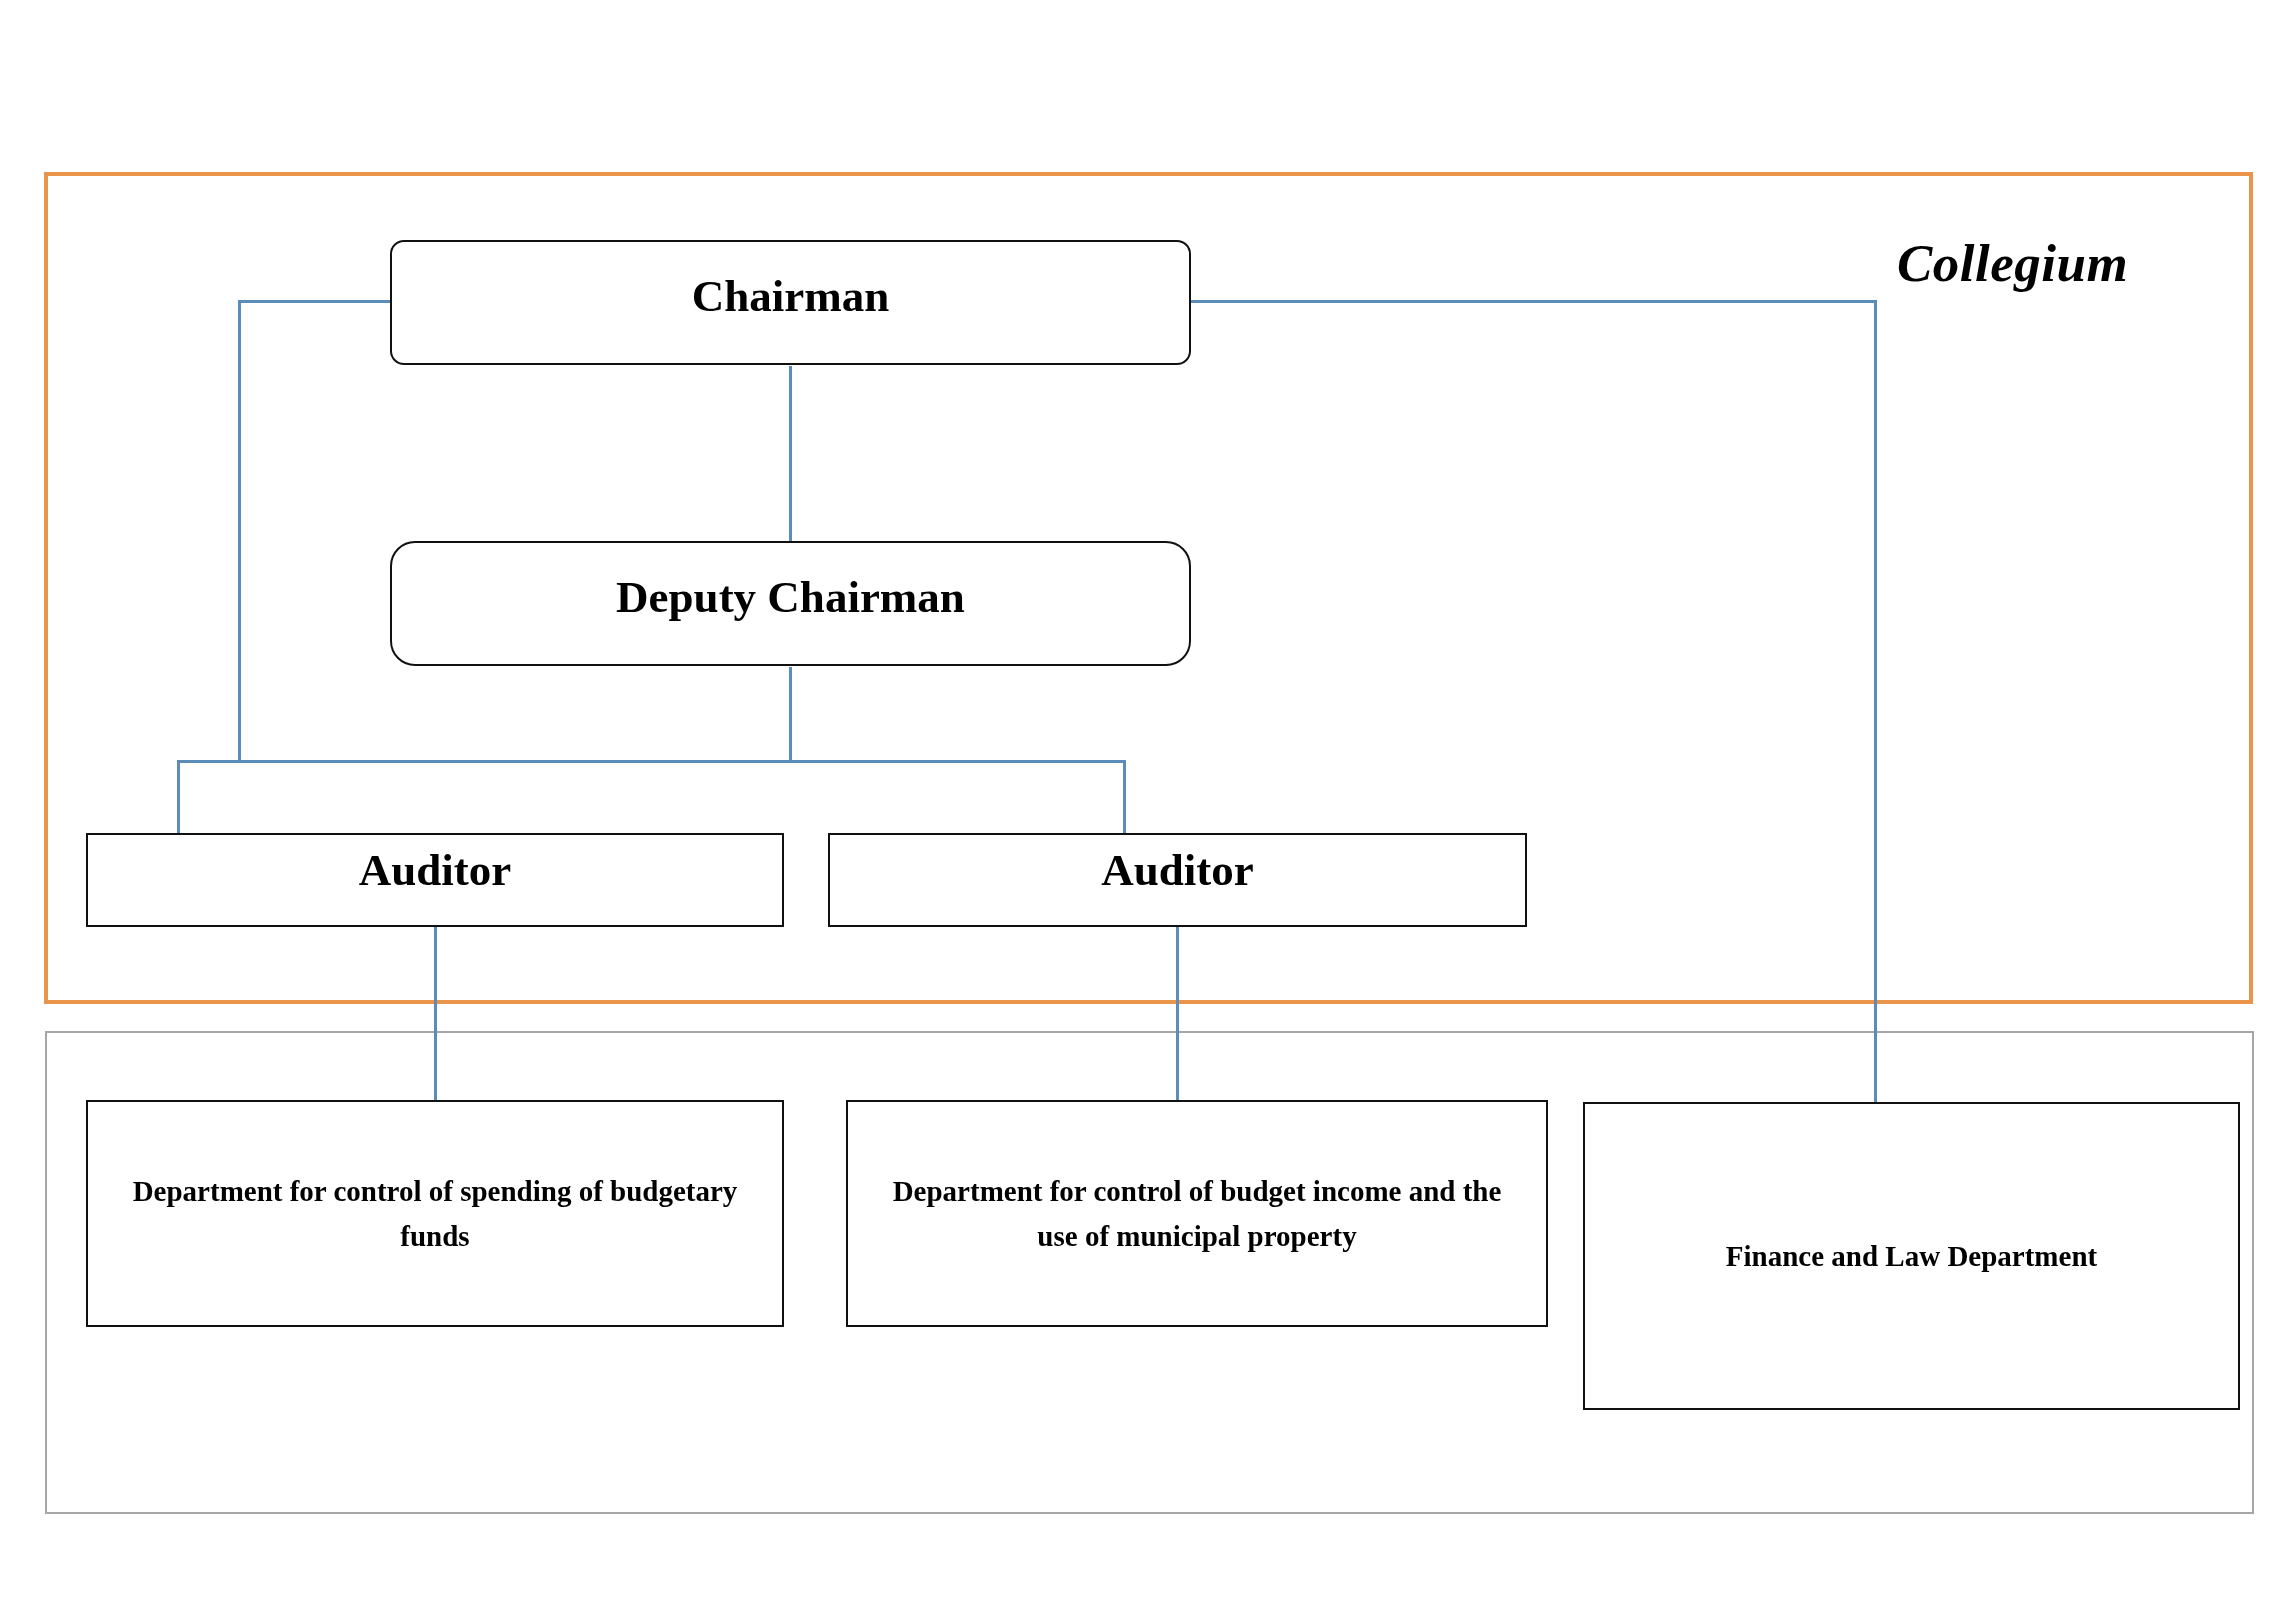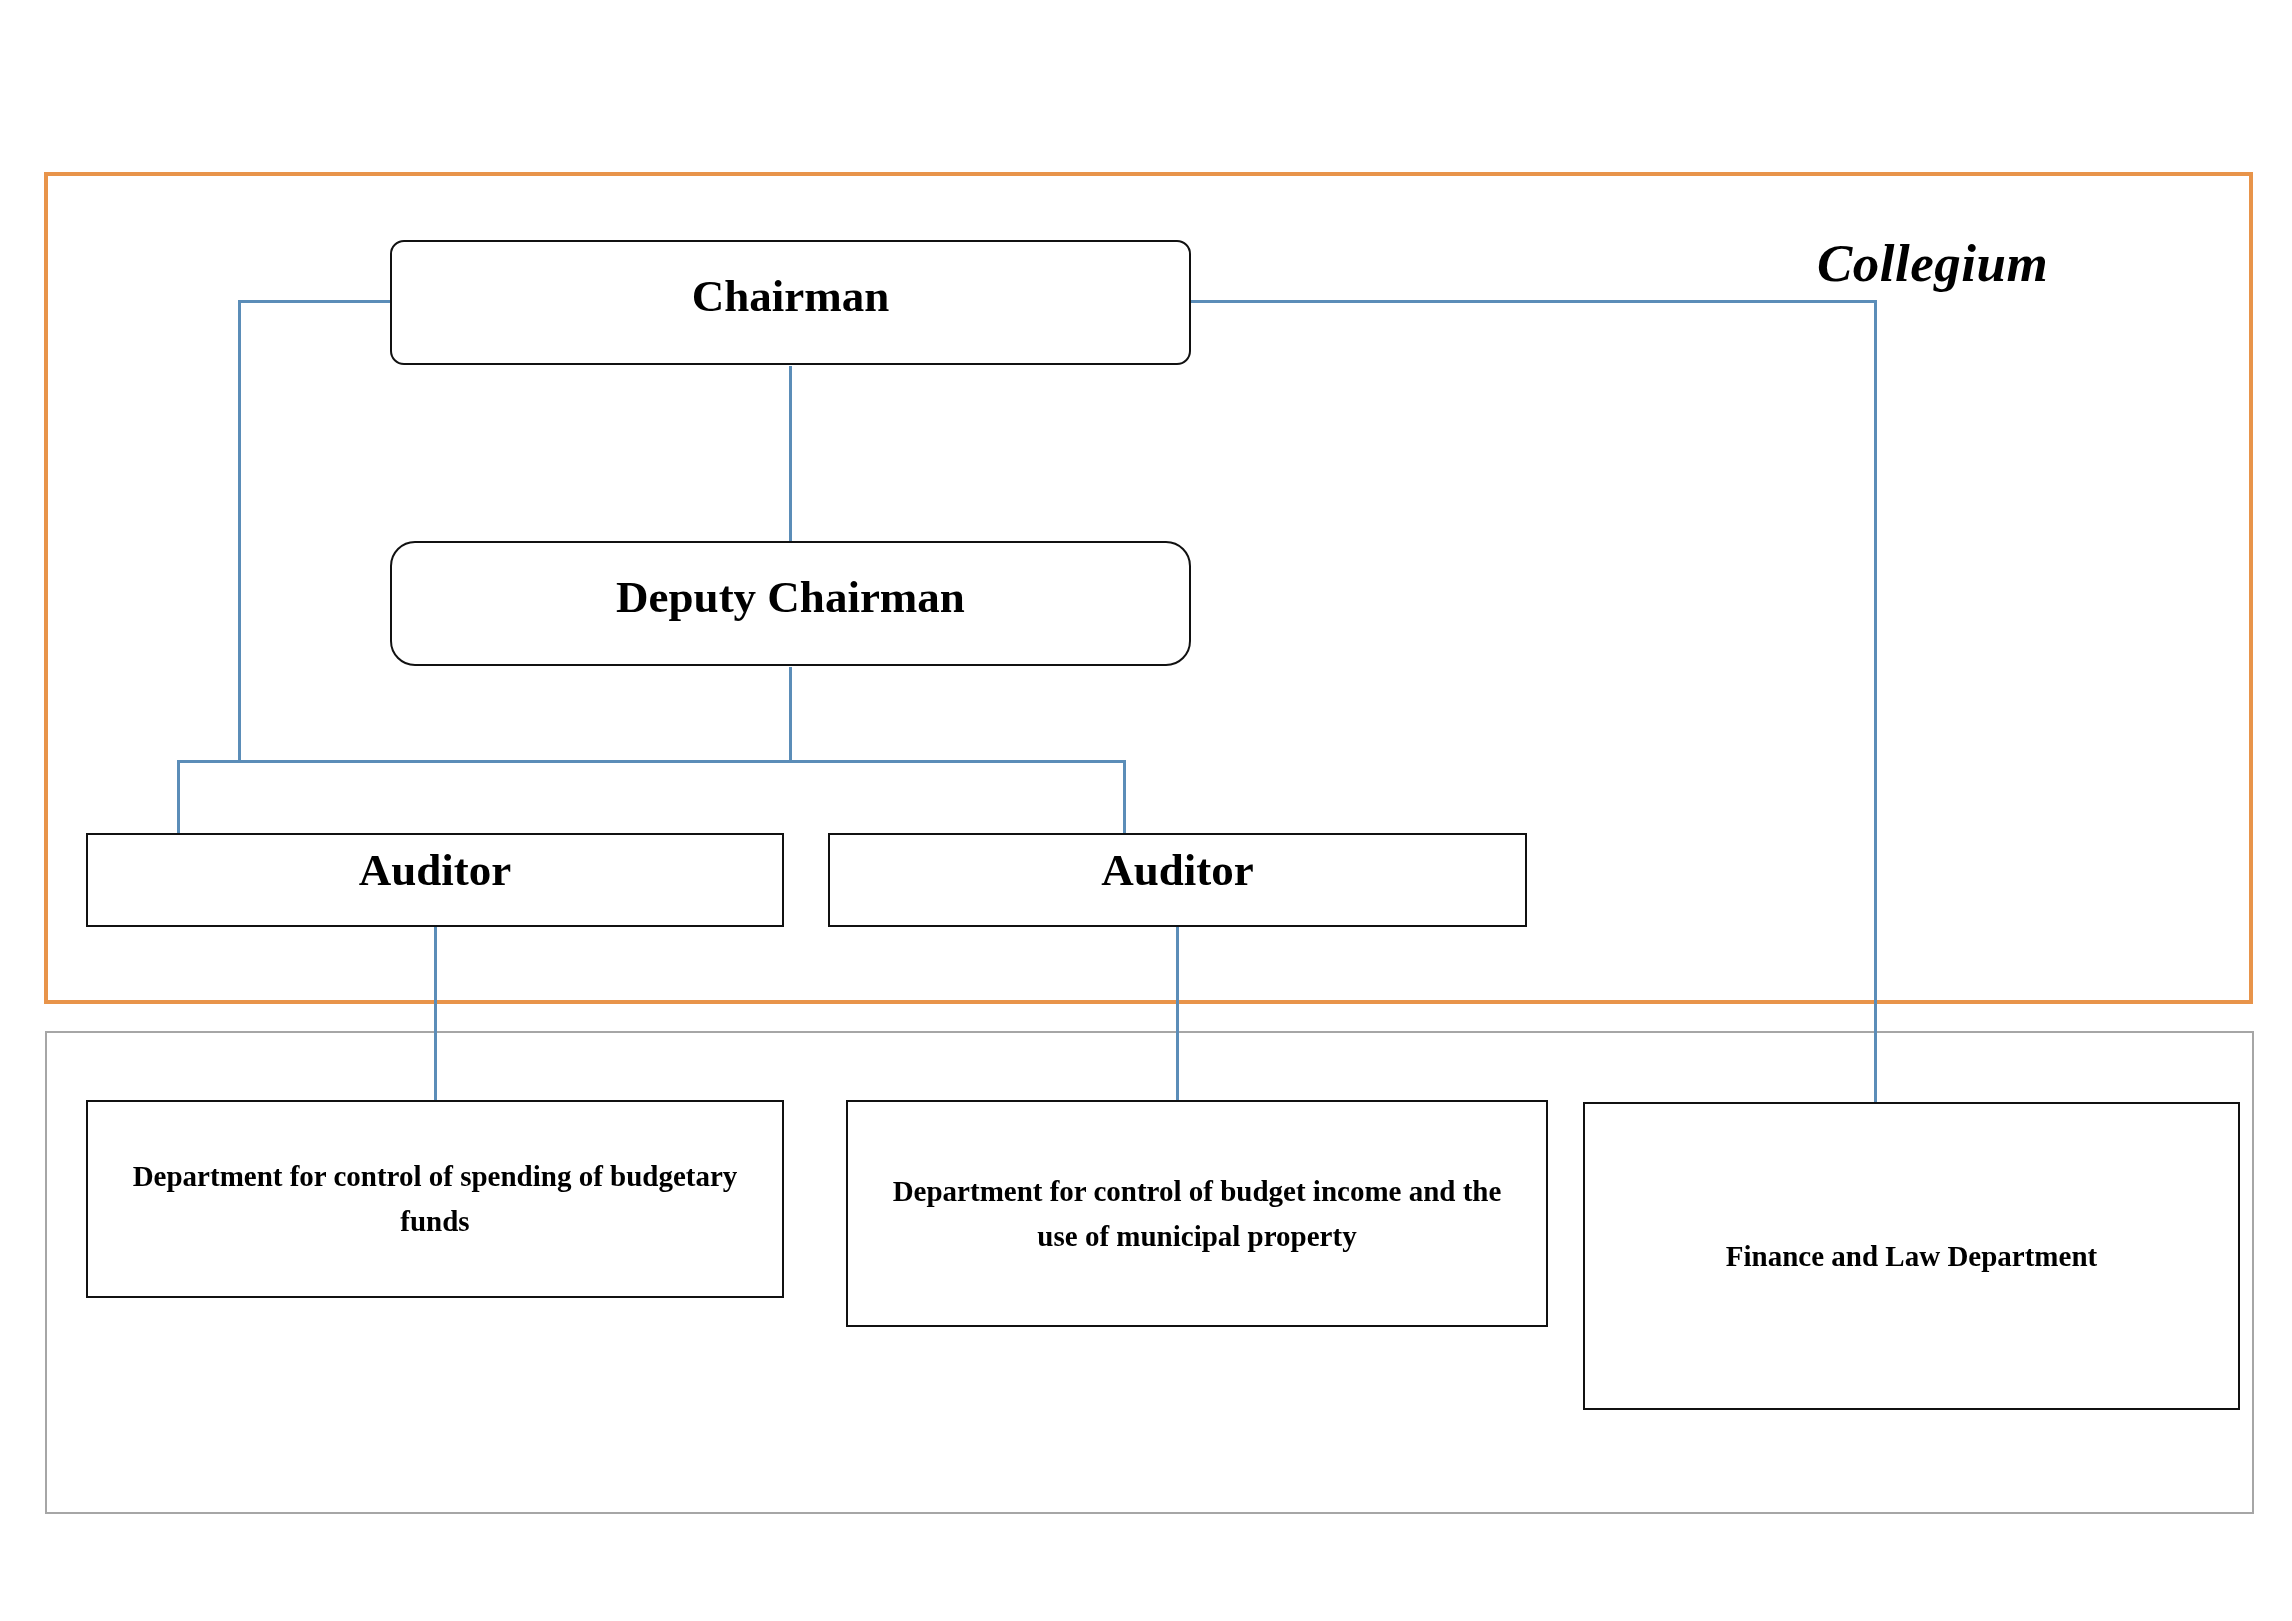--- a/index.html
+++ b/index.html
@@ -40,21 +40,21 @@
   }
 
   
   .group-label {
     position: absolute;
     font-weight: bold;
     font-style: italic;
     white-space: nowrap;
   }
   .label-collegium {
-    left: 1817px;
+    left: 1897px;
     top: 233px;
     font-size: 53px;
     letter-spacing: 0.5px;
   }
 
   
   .node {
     position: absolute;
     box-sizing: border-box;
     background: #ffffff;
@@ -113,21 +113,21 @@
   .node-auditor-1 .node-label,
   .node-auditor-2 .node-label {
     font-size: 45px;
     margin-bottom: 20px;
   }
 
   .node-dept-1 {
     left: 86px;
     top: 1100px;
     width: 698px;
-    height: 198px;
+    height: 227px;
   }
   .node-dept-2 {
     left: 846px;
     top: 1100px;
     width: 702px;
     height: 227px;
   }
   .node-dept-3 {
     left: 1583px;
     top: 1102px;

